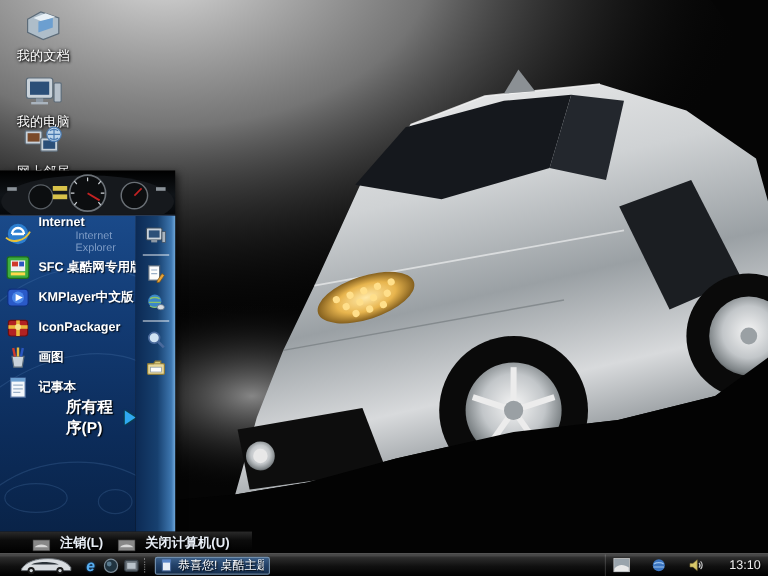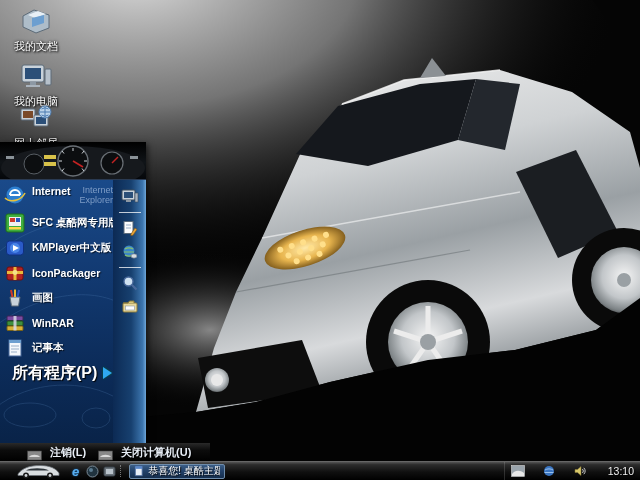--- a/index.html
+++ b/index.html
@@ -22,24 +22,24 @@
     border-bottom:1px solid #2a3a52; overflow:hidden; }
   #sm-body { position:relative; display:flex; height:263px; }
   #sm-left { position:relative; width:113px; background:linear-gradient(180deg,#1a4a8a 0%,#123a72 35%,#0c2c5a 70%,#092348 100%); overflow:hidden; }
   #sm-watermark { position:absolute; inset:0; opacity:.5; pointer-events:none; }
   #sm-right { width:33px; background:linear-gradient(90deg,#0c2a54 0%,#17406f 55%,#3d76af 90%,#6ea6d8 100%);
     display:flex; flex-direction:column; align-items:center; padding-top:5px; }
   .menu-item { position:relative; display:flex; align-items:center; gap:6px; height:25px; padding-left:4px; cursor:pointer; }
   .menu-item .mi-ico { width:22px; height:22px; flex:0 0 22px; display:flex; align-items:center; justify-content:center; }
   .menu-item .mi-lbl { font-size:10.5px; font-weight:bold; color:#fff; text-shadow:1px 1px 1px rgba(0,0,0,.7); white-space:nowrap; }
   .menu-item.tall { height:30px; }
-  .menu-item .mi-sub { font-size:9px; font-weight:normal; color:#7e9cc6; line-height:10px; }
+  .menu-item .mi-sub { font-size:9px; font-weight:normal; color:#7e9cc6; line-height:10px;margin-left:31px; }
   #sm-spacer { flex:1; }
   #all-programs { display:flex; align-items:center; gap:6px; height:26px; padding-left:12px; cursor:pointer; }
-  #all-programs .ap-lbl { font-size:16px; font-weight:bold; color:#fff; text-shadow:1px 1px 1px #000; }
+  #all-programs .ap-lbl { font-size:13px; font-weight:bold; color:#fff; text-shadow:1px 1px 1px #000;margin-left:43px; }
   #all-programs .ap-arrow { width:0; height:0; border-left:9px solid #2fa8f0; border-top:6px solid transparent; border-bottom:6px solid transparent; filter:drop-shadow(0 0 1px #063); }
   .side-icon { width:20px; height:18px; margin:3px 0; display:flex; align-items:center; justify-content:center; cursor:pointer; }
   .side-sep { width:22px; height:1px; background:rgba(255,255,255,.75); margin:3px 0; }
 
   
   #logoff-bar { position:absolute; left:0; top:443px; width:210px; height:18px;
     background:linear-gradient(180deg,#2a2a2a 0%,#0c0c0c 40%,#000 100%); display:flex; align-items:center; }
   .lo-item { display:flex; align-items:center; gap:8px; cursor:pointer; }
   .lo-item .lo-ico { width:15px; height:11px; }
   .lo-item .lo-lbl { font-size:11px; font-weight:bold; color:#e8eef6; text-shadow:1px 1px 1px #000; white-space:nowrap; }
@@ -236,21 +236,21 @@
         </svg>
 
         <div class="menu-item tall">
           <span class="mi-ico">
             <svg width="22" height="22" viewBox="0 0 22 22">
               <circle cx="11" cy="11" r="8.5" fill="#2d7fd0"></circle>
               <path d="M6,11 a5,5 0 0 1 10,0 M6,11 h10" stroke="#fff" stroke-width="2" fill="none"></path>
               <path d="M1,14 C6,19 17,17 21,9" stroke="#e8c23a" stroke-width="1.6" fill="none"></path>
             </svg>
           </span>
-          <span style="display:flex;flex-direction:row;text-align:right;">
+          <span style="display:flex;flex-direction:column;">
             <span class="mi-lbl">Internet</span>
             <span class="mi-sub">Internet Explorer</span>
           </span>
         </div>
 
         <div class="menu-item">
           <span class="mi-ico">
             <svg width="20" height="20" viewBox="0 0 20 20">
               <rect x="1" y="1" width="18" height="18" rx="2" fill="#3fae3f" stroke="#1c6e1c"></rect>
               <rect x="4" y="4" width="12" height="9" fill="#f0f0f0"></rect>
@@ -290,31 +290,20 @@
             <svg width="20" height="20" viewBox="0 0 20 20">
               <path d="M5,9 h10 l-1.5,9 h-7 Z" fill="#c9d2da" stroke="#5c6b78"></path>
               <line x1="7.5" y1="9" x2="6" y2="2" stroke="#d03a2a" stroke-width="2"></line>
               <line x1="10" y1="9" x2="10" y2="1.5" stroke="#e8b93a" stroke-width="2"></line>
               <line x1="12.5" y1="9" x2="14" y2="2" stroke="#2a56c0" stroke-width="2"></line>
             </svg>
           </span>
           <span class="mi-lbl">画图</span>
         </div>
 
-        <div class="menu-item">
-          <span class="mi-ico">
-            <svg width="20" height="20" viewBox="0 0 20 20">
-              <rect x="2" y="3" width="16" height="4.5" rx="1" fill="#7a4aa0" stroke="#3c2454"></rect>
-              <rect x="2" y="8" width="16" height="4.5" rx="1" fill="#3f8e3f" stroke="#1c4e1c"></rect>
-              <rect x="2" y="13" width="16" height="4.5" rx="1" fill="#d8b23a" stroke="#7a6214"></rect>
-              <rect x="8.5" y="3" width="3" height="14.5" fill="#d8d8e8" opacity="0.85"></rect>
-            </svg>
-          </span>
-          <span class="mi-lbl">WinRAR</span>
-        </div>
 
         <div class="menu-item">
           <span class="mi-ico">
             <svg width="20" height="20" viewBox="0 0 20 20">
               <rect x="4" y="2" width="12" height="16" fill="#f4f8fc" stroke="#4a6a9c"></rect>
               <rect x="4" y="2" width="12" height="3" fill="#6c9fd0"></rect>
               <g stroke="#9ab0c8" stroke-width="1">
                 <line x1="6" y1="8" x2="14" y2="8"></line>
                   <line x1="6" y1="11" x2="14" y2="11"></line>
                   <line x1="6" y1="14" x2="12" y2="14"></line>

